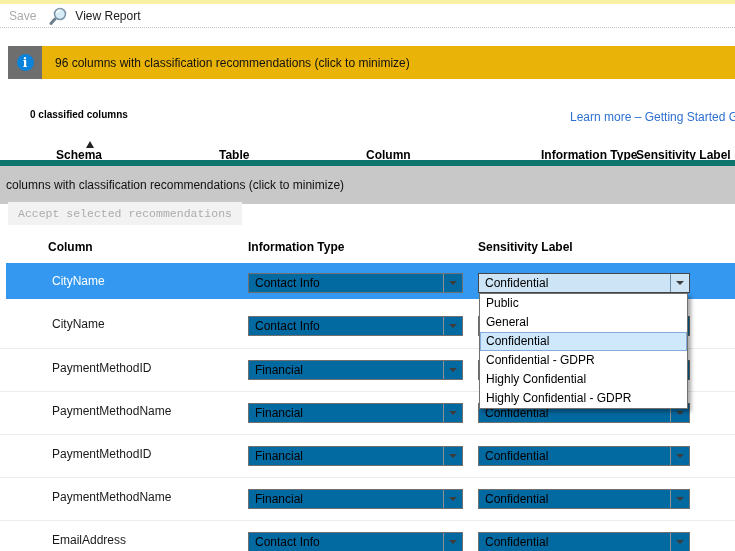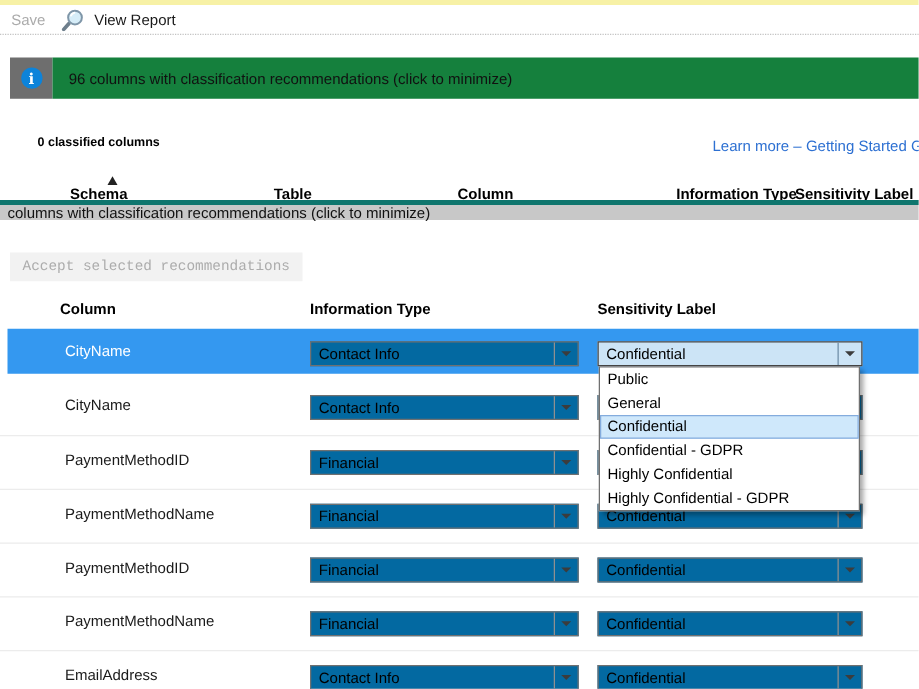--- a/index.html
+++ b/index.html
@@ -24,34 +24,34 @@
   .banner { position:absolute; left:8px; top:46px; right:0; height:33px; display:flex; }
   .banner-iconblock {
     width:34px; height:33px; background:#6e6e6e; flex:0 0 34px;
     display:flex; align-items:center; justify-content:center;
   }
   .info-circle {
     width:17px; height:17px; border-radius:50%; background:#0c83da;
     color:#fff; font-family:"DejaVu Serif", serif; font-weight:bold; font-size:12px;
     display:flex; align-items:center; justify-content:center; line-height:1;
   }
-  .banner-bar { flex:1; background:#15803d; display:flex; align-items:center; padding-left:13px; color:#111; }
+  .banner-bar { flex:1; background:#eab308; display:flex; align-items:center; padding-left:13px; color:#111; }
   
   .classified { position:absolute; left:30px; top:109px; font-weight:bold; font-size:10px; color:#000; white-space:nowrap; }
   .learnmore { position:absolute; left:570px; top:110px; color:#2d70d2; white-space:nowrap; }
   
   .sort-arrow { position:absolute; left:86px; top:141px; width:0; height:0;
     border-left:4px solid transparent; border-right:4px solid transparent; border-bottom:7px solid #222; }
   .bg-header { position:absolute; left:0; top:148px; width:735px; height:12px; overflow:hidden; z-index:1;margin-left:36px; }
   .bg-header span { position:absolute; top:0; font-weight:bold; font-size:12px; color:#000; white-space:nowrap; }
   .bgh-0 { left:20px; } .bgh-1 { left:183px; } .bgh-2 { left:330px; } .bgh-3 { left:505px; } .bgh-4 { left:600px; }
   
   .panel { position:absolute; left:0; top:160px; width:735px; height:391px; background:#fff; z-index:2; }
   .panel-header {
-    height:16px; background:#c8c8c8; border-top:4px solid #0f766e;
+    height:44px; background:#c8c8c8; border-top:6px solid #0f766e;
     display:flex; align-items:center; padding-left:6px; color:#111;
   }
   .accept-btn {
     position:absolute; left:8px; top:42px; height:23px; padding:0 10px;
     background:#f2f2f2; border:none; color:#acacac; font-size:11.5px;
     font-family:Liberation Mono, monospace; line-height:23px;
   }
   .grid-header { position:absolute; left:0; top:72px; width:735px; height:30px; }
   .grid-header span { position:absolute; top:8px; font-weight:bold; font-size:12px; color:#000; white-space:nowrap; }
   .gh-0 { left:48px; } .gh-1 { left:248px; } .gh-2 { left:478px; }

